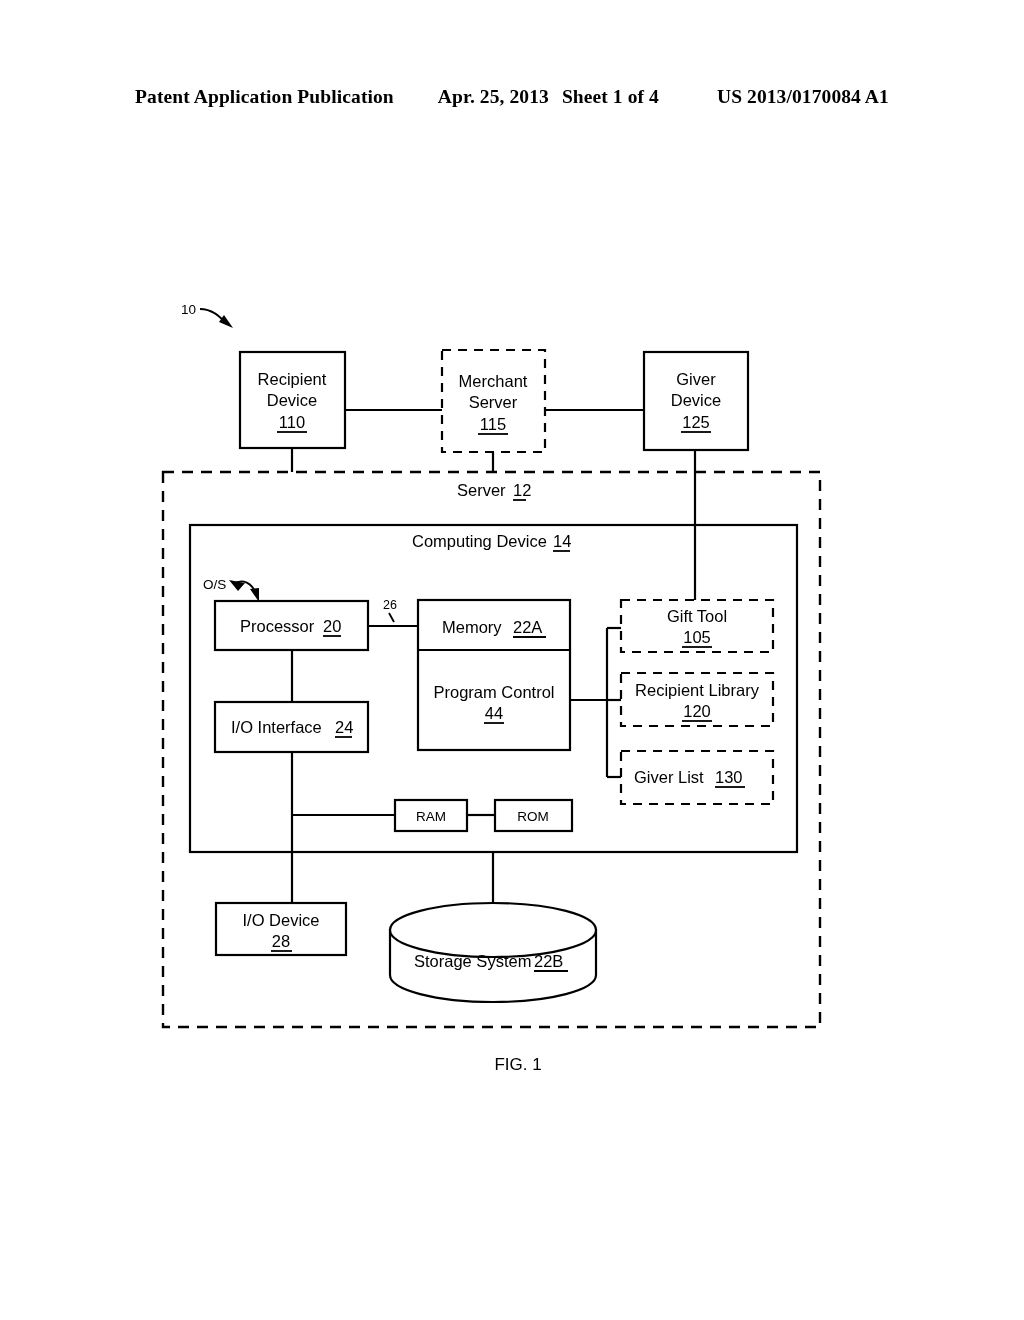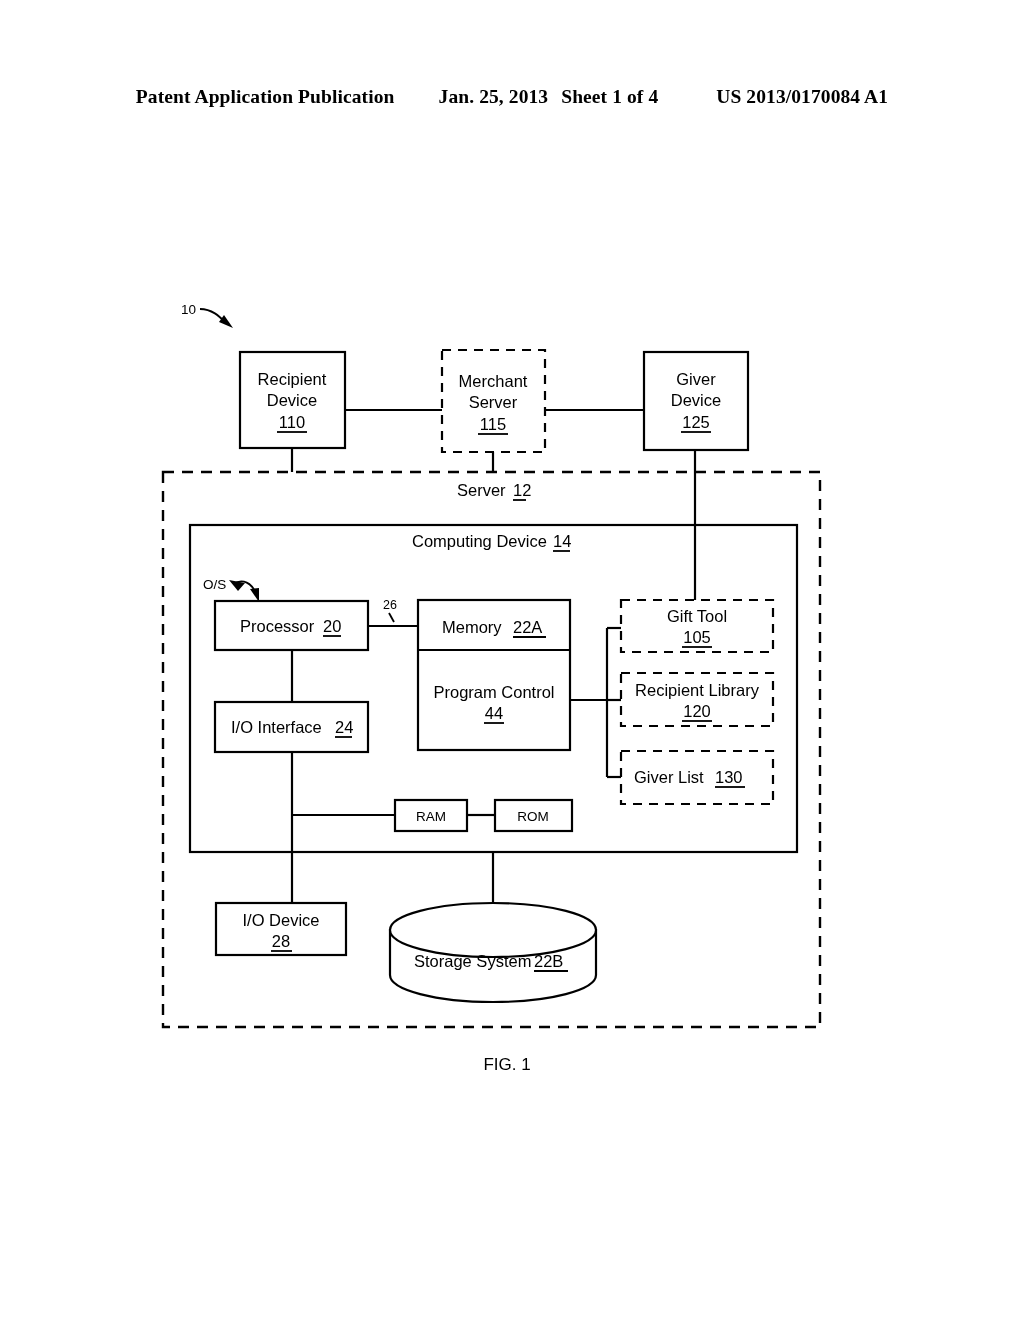--- a/index.html
+++ b/index.html
@@ -43,21 +43,21 @@
   .pub-header .seg-sheet {
     margin-left: 13px;
     font-family: Liberation Serif, serif;
   }
   .pub-header .seg-number {
     margin-left: 58px;
   }
   
   .fig-caption {
     position: absolute;
-    left: 5px;
+    left: 16px;
     top: 1055px;
     width: 1004px;
     text-align: center;
     font-family: "Liberation Sans", sans-serif;
     font-size: 17px;
   }
   svg.diagram {
     position: absolute;
     left: 0;
     top: 0;
@@ -77,21 +77,21 @@
   .ln { stroke: #000000; stroke-width: 2.2; fill: none; }
   .ln-thin { stroke: #000000; stroke-width: 1.8; fill: none; }
 </style>
 </head>
 <body>
 
 <div class="page">
 
   <div class="pub-header">
     <span class="seg-title">Patent Application Publication</span>
-    <span class="seg-date">Jan. 25, 2013</span>
+    <span class="seg-date">Apr. 25, 2013</span>
     <span class="seg-sheet">Sheet 1 of 4</span>
     <span class="seg-number">US 2013/0170084 A1</span>
   </div>
 
   <svg class="diagram" viewBox="0 0 1024 1320">
 
     <text class="t13" x="181" y="314">10</text>
     <path class="ln-thin" d="M200,309 C212,309 219,316 226,323"></path>
     <path d="M233,328 L219,322 L224,315 Z" fill="#000"></path>
 

